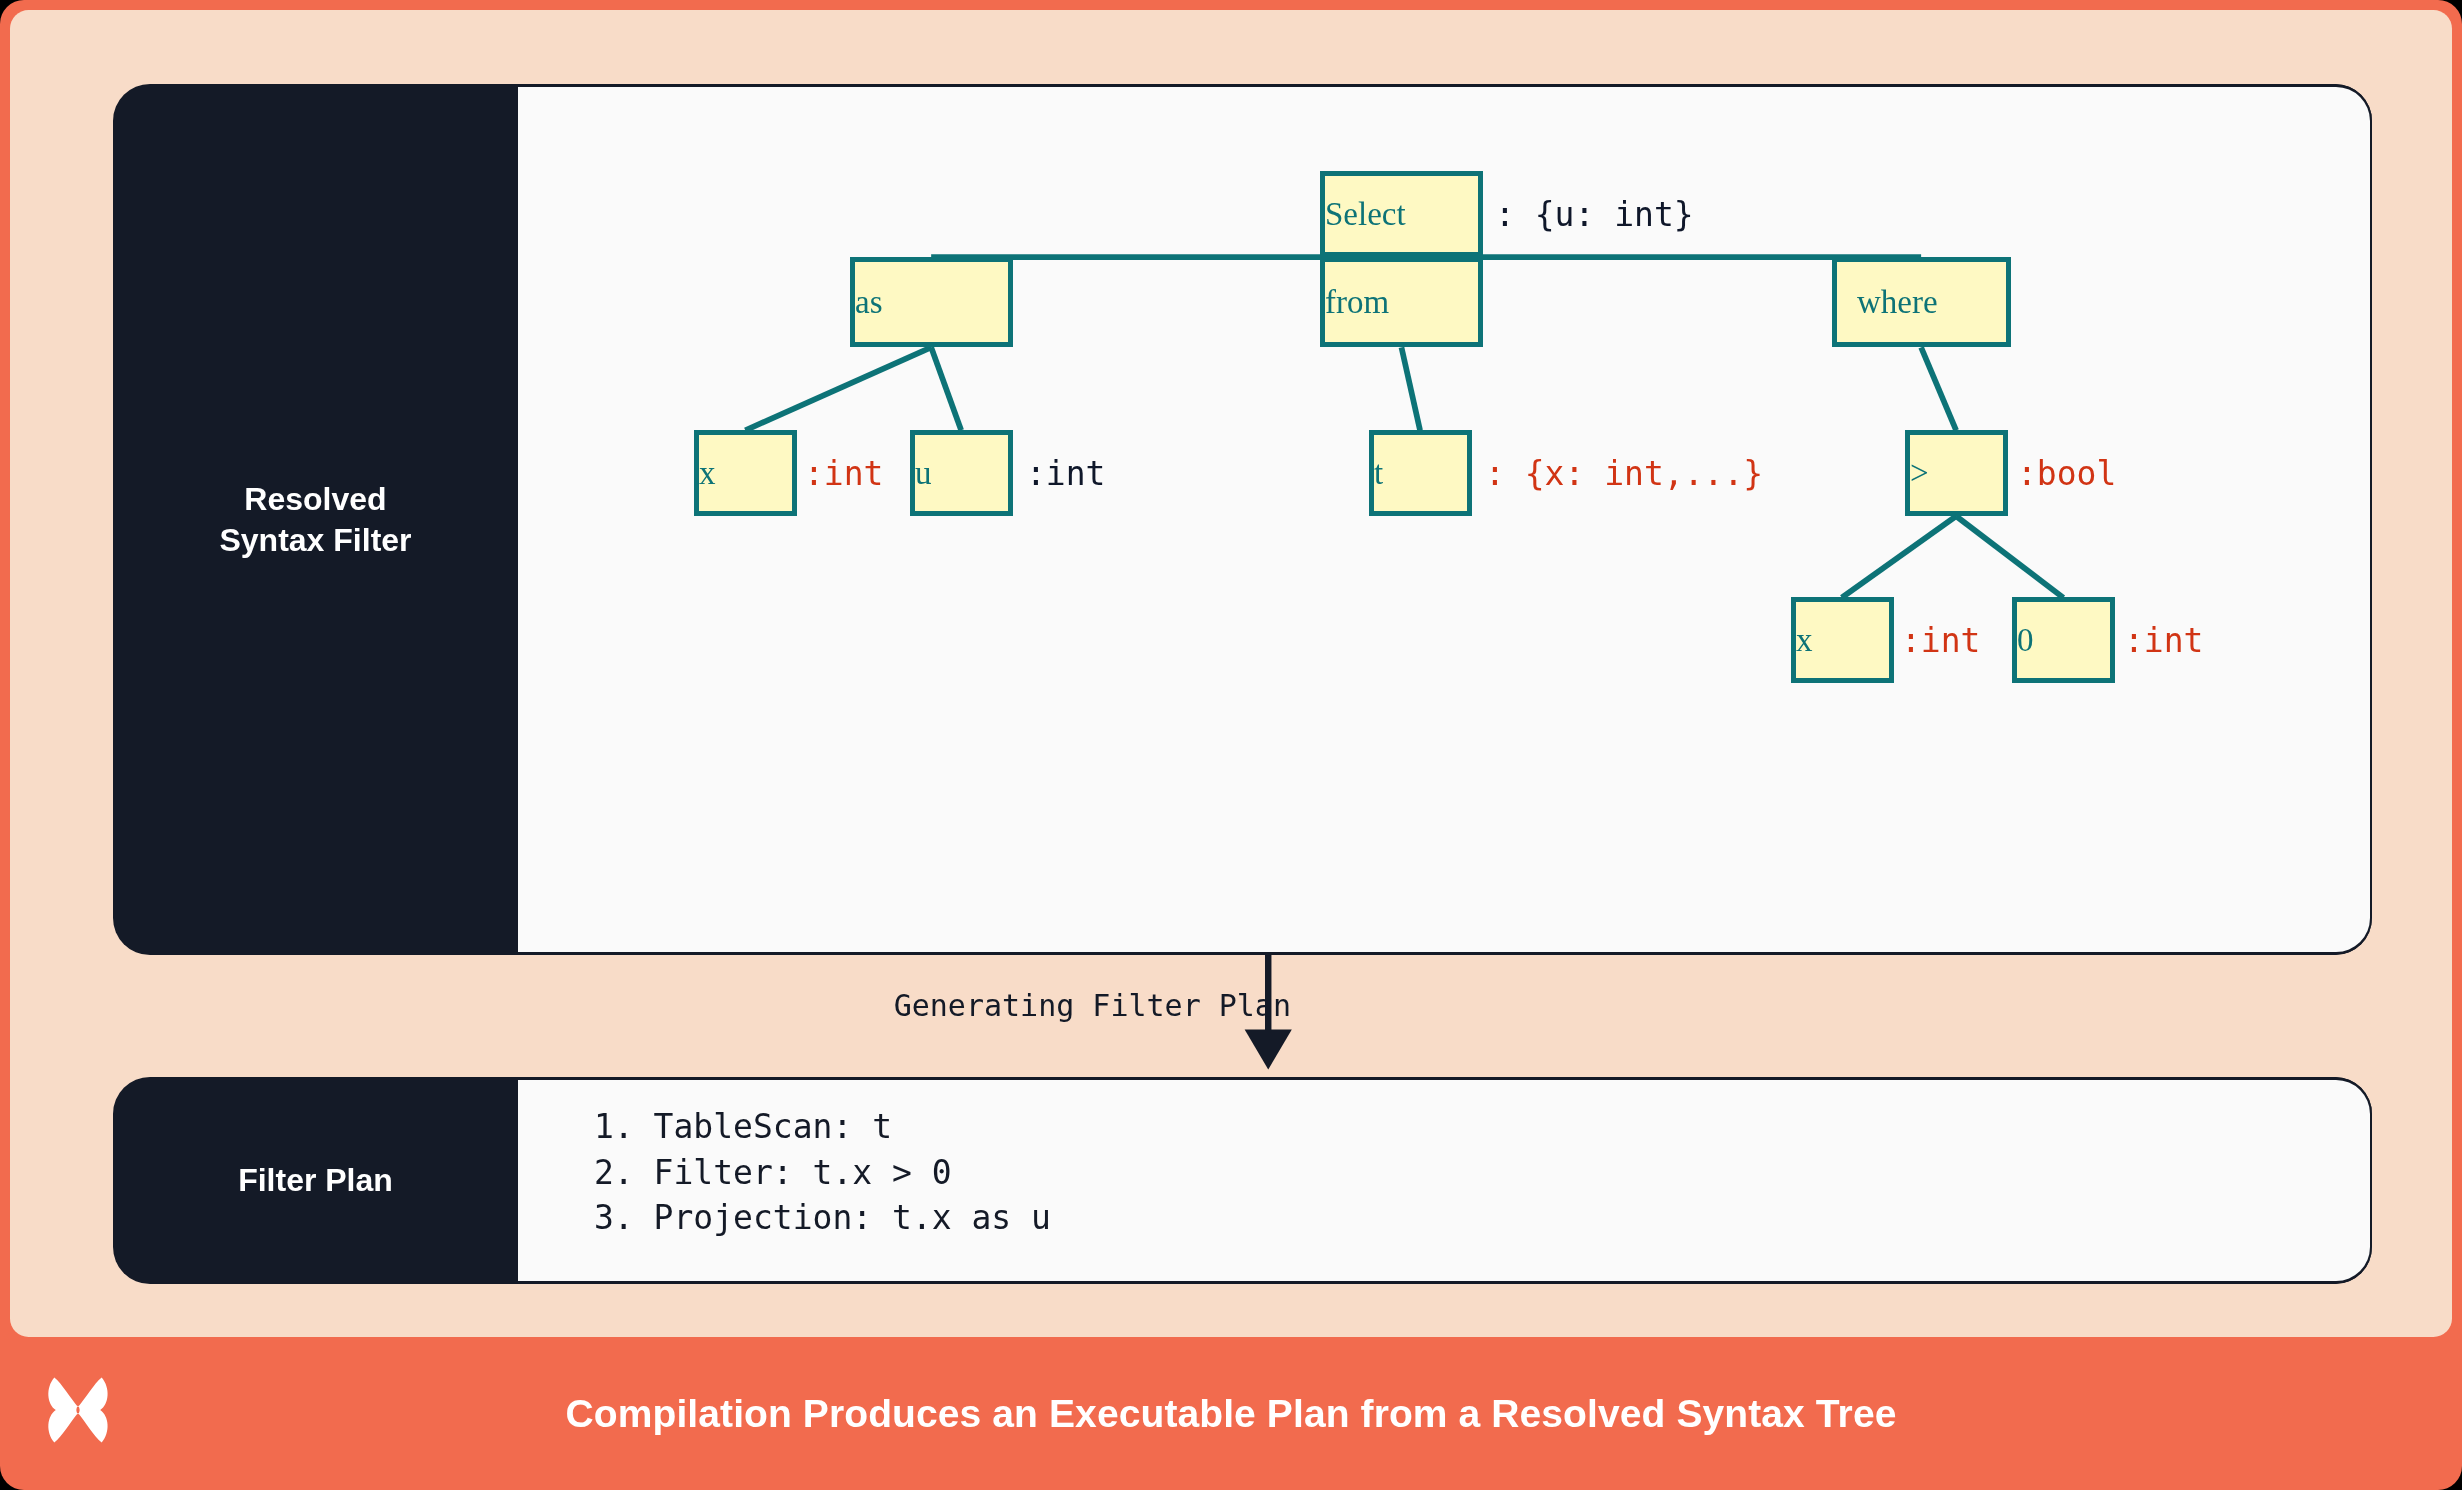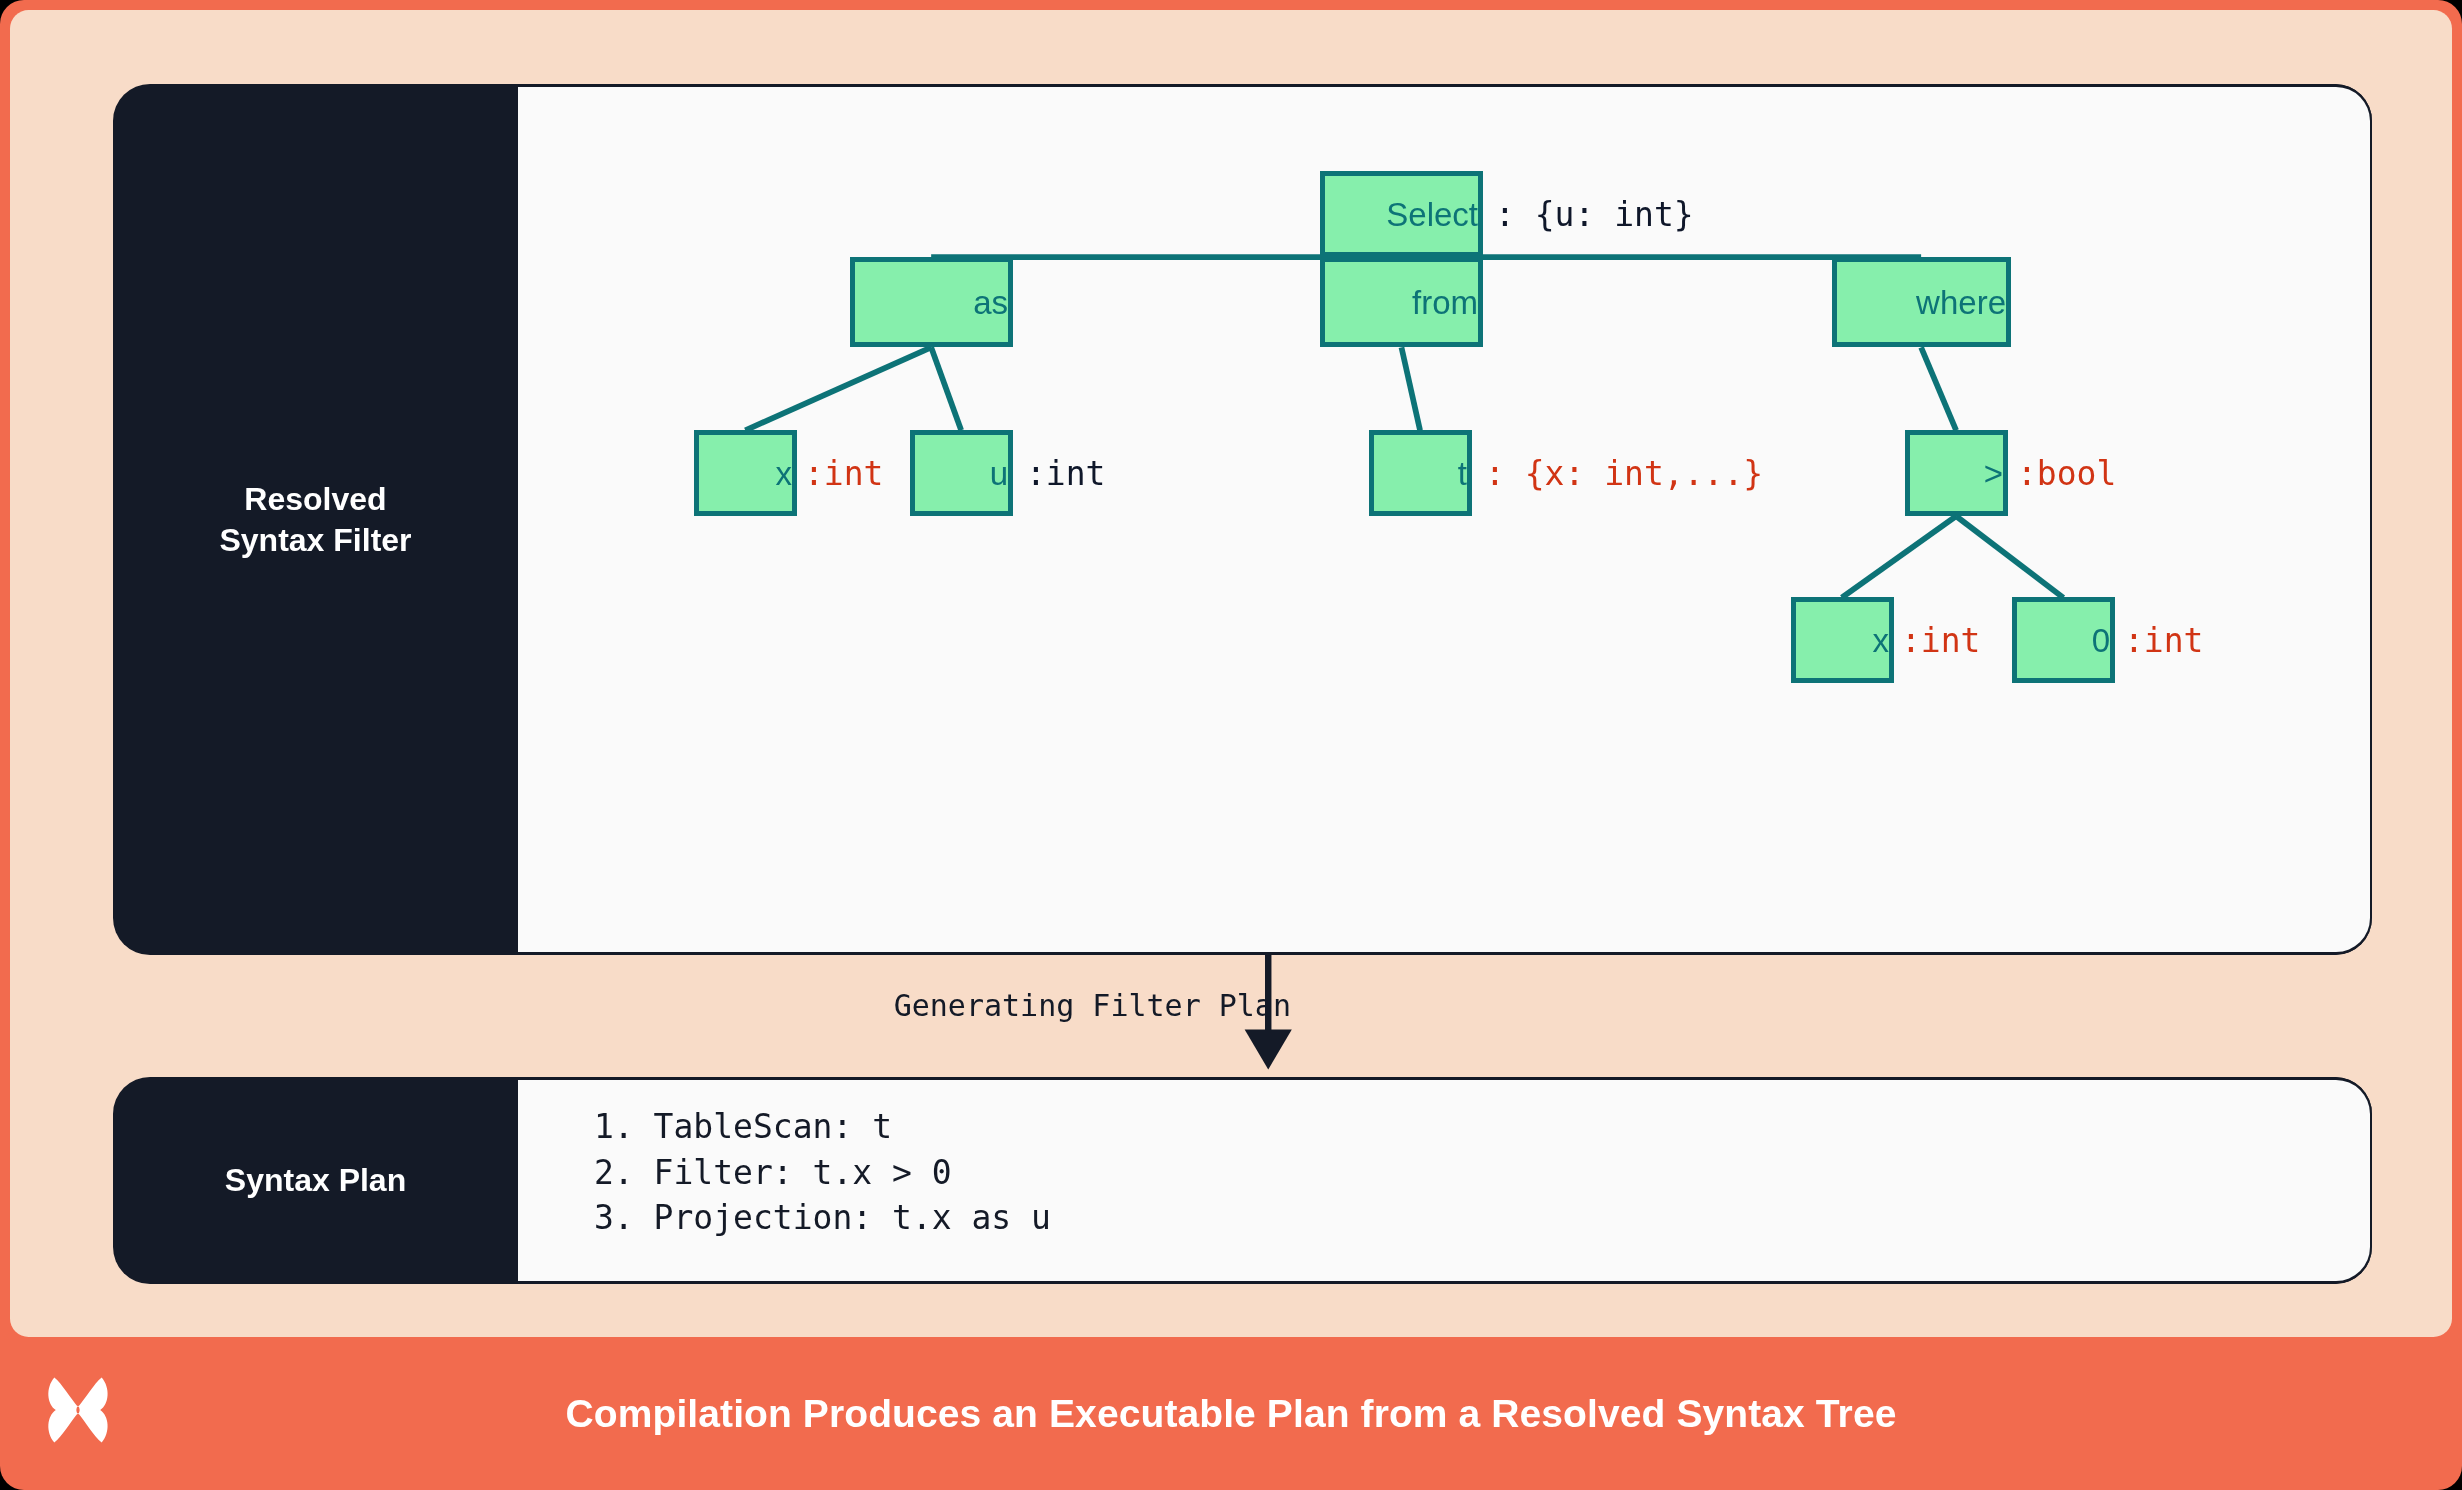--- a/index.html
+++ b/index.html
@@ -65,25 +65,25 @@
 
   
   #tree {
     position: absolute;
     left: 0; top: 0; width: 1847px; height: 864px;
   }
   #edges { position: absolute; left: 0; top: 0; width: 100%; height: 100%; }
 
   .node {
     position: absolute;
-    background: #86efac;
+    background: #fef9c3;
     border: 5.7px solid #0D7377;
-    display: flex; align-items: center; justify-content: flex-end;
+    display: flex; align-items: center; justify-content: flex-start;
     color: #0D7377;
-    font-family: Liberation Sans, sans-serif;
+    font-family: Liberation Serif, serif;
     font-size: 33px;
     line-height: 1;
   }
   .ann {
     position: absolute;
     font-family: "DejaVu Sans Mono", "Liberation Mono", monospace;
     font-size: 33px;
     line-height: 1;
     white-space: pre;
     display: flex; align-items: center;
@@ -201,21 +201,21 @@
     <div id="flow">
       <span class="flow-label">Generating Filter Plan</span>
       <svg width="2259" height="122" style="position:absolute;left:0;top:0" viewBox="0 0 3160 170">
         <line x1="1616" y1="-30" x2="1616" y2="120" stroke="#141A27" stroke-width="9"></line>
         <polygon points="1616,160 1583,104 1649,104" fill="#141A27"></polygon>
       </svg>
     </div>
 
     <div class="card" id="card-lp">
       <div class="rail">
-        <span>Syntax Plan</span>
+        <span>Filter Plan</span>
       </div>
       <div class="body" id="lp-body">
 
       <div class="plan-line">1. TableScan: t</div>
           <div class="plan-line">2. Filter: t.x &gt; 0</div>
           <div class="plan-line">3. Projection: t.x as u</div>
         </div>
     </div>
 
   </div>

